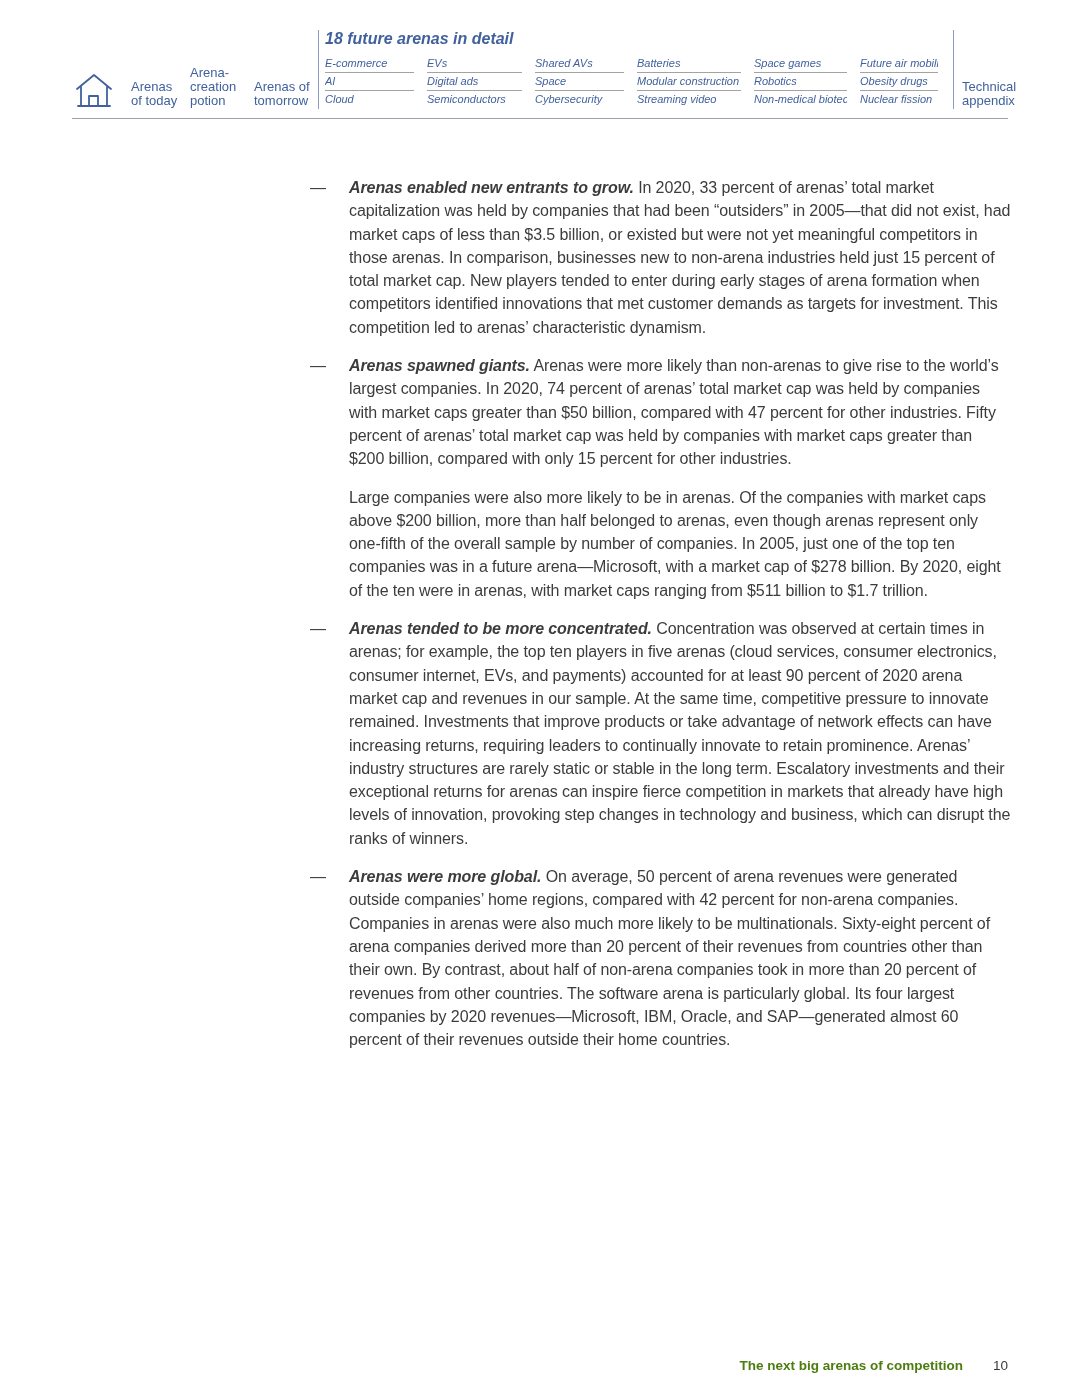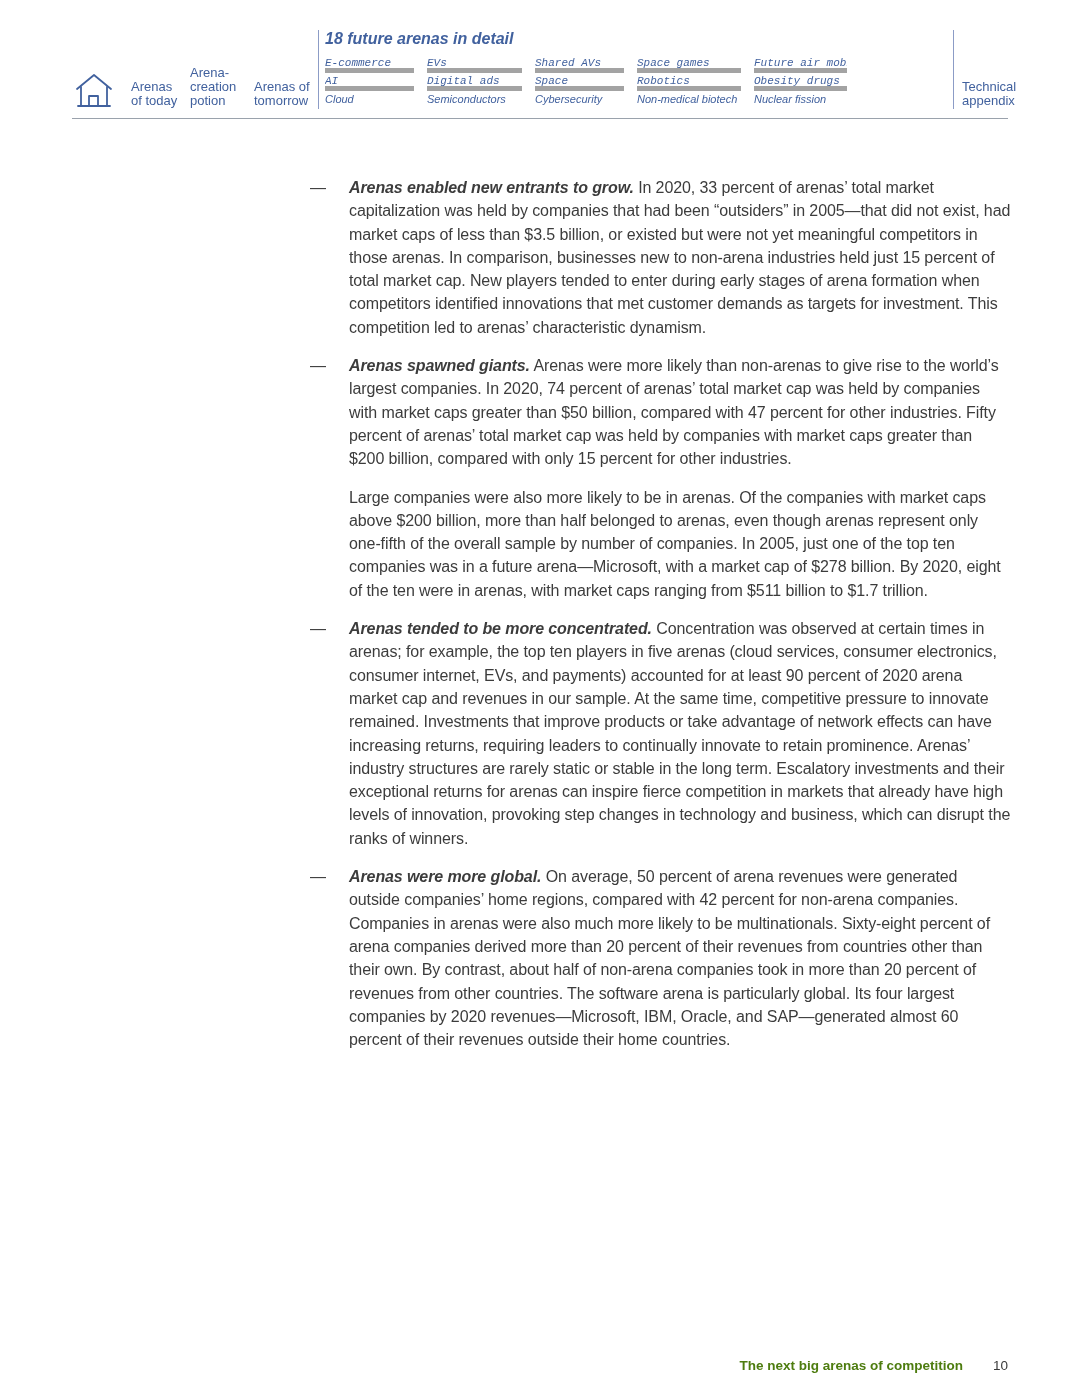--- a/index.html
+++ b/index.html
@@ -30,21 +30,21 @@
     font-size:16px; font-weight:bold; font-style:italic; color:#41619e;
     margin-bottom:7px;
   }
   .arena-grid { display:grid; grid-template-columns:102px 108px 102px 117px 106px 91px; }
   .arena-col { display:flex; flex-direction:column; }
   .arena-cell {
     display:block; height:18px; line-height:16px; font-size:11px; font-style:italic;
     color:#41619e; text-decoration:none; cursor:pointer; margin-right:13px;
     white-space:nowrap; overflow:hidden;
   }
-  .arena-cell.u { border-bottom:5px solid #a3a3a3;font-family:Liberation Mono, monospace; }
+  .arena-cell.u { border-bottom:1px solid #a3a3a3; }
   .tech-appendix { left:890px; width:52px; }
 
   
   .content { position:absolute; left:310px; top:176px; width:701px; color:#3c3c3c; }
   .bullet { display:flex; margin-bottom:15px; }
   .dash { width:27px; flex-shrink:0; font-size:16px; line-height:23.3px; color:#3c3c3c; }
   .bullet-body { width:674px;margin-left:12px; }
   .para { font-size:16px; line-height:23.3px; letter-spacing:-0.1px; }
   .para + .para { margin-top:15px; }
   .lead { font-weight:bold; font-style:italic; }
@@ -92,20 +92,25 @@
           <a class="arena-cell u">EVs</a>
           <a class="arena-cell u">Digital ads</a>
           <a class="arena-cell">Semiconductors</a>
         </div>
         <div class="arena-col">
           <a class="arena-cell u">Shared AVs</a>
           <a class="arena-cell u">Space</a>
           <a class="arena-cell">Cybersecurity</a>
         </div>
         <div class="arena-col">
+          <a class="arena-cell u">Batteries</a>
+          <a class="arena-cell u">Modular construction</a>
+          <a class="arena-cell">Streaming video</a>
+        </div>
+        <div class="arena-col">
           <a class="arena-cell u">Space games</a>
           <a class="arena-cell u">Robotics</a>
           <a class="arena-cell">Non-medical biotech</a>
         </div>
         <div class="arena-col">
           <a class="arena-cell u">Future air mobility</a>
           <a class="arena-cell u">Obesity drugs</a>
           <a class="arena-cell">Nuclear fission</a>
         </div>
       </div>

